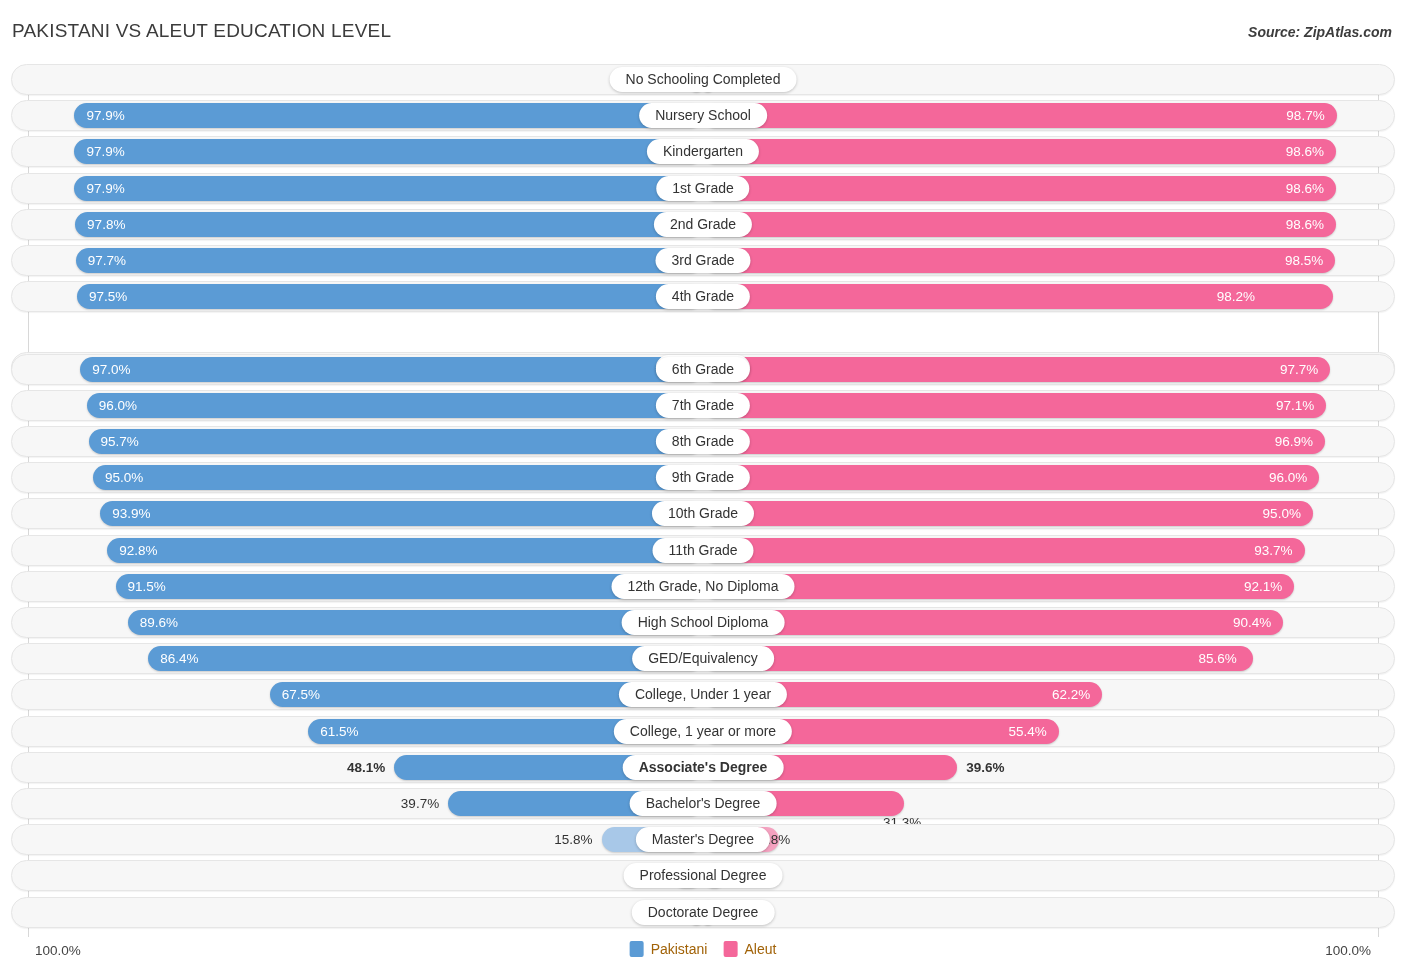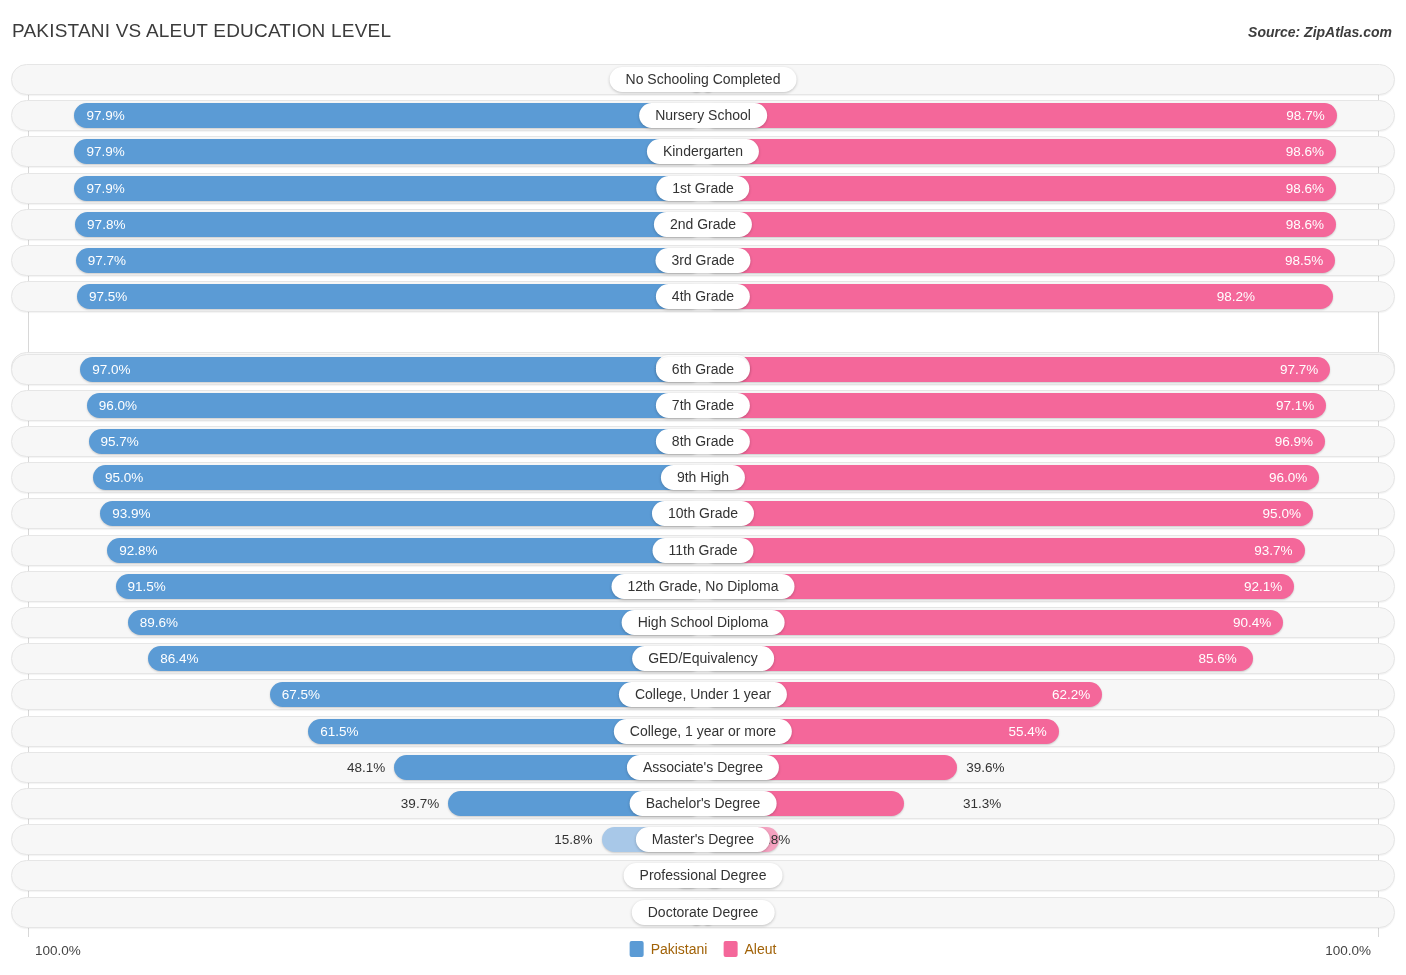--- a/index.html
+++ b/index.html
@@ -220,21 +220,21 @@
       <div class="label">8th Grade</div>
     </div>
     <div class="row" style="top: 400.2px;">
       <div class="track"></div>
       <div class="barwrap">
         <div class="bar left" style="width: 609.9px; background: rgb(91, 155, 213);"></div>
         <div class="val inL" style="left: 105.1px;">95.0%</div>
         <div class="bar right" style="width: 616.32px; background: rgb(244, 103, 154);"></div>
         <div class="val inR" style="left: 1261.32px; text-align: right; width: 46px;">96.0%</div>
       </div>
-      <div class="label">9th High</div>
+      <div class="label">9th Grade</div>
     </div>
     <div class="row" style="top: 436.4px;">
       <div class="track"></div>
       <div class="barwrap">
         <div class="bar left" style="width: 602.838px; background: rgb(91, 155, 213);"></div>
         <div class="val inL" style="left: 112.162px;">93.9%</div>
         <div class="bar right" style="width: 609.9px; background: rgb(244, 103, 154);"></div>
         <div class="val inR" style="left: 1254.9px; text-align: right; width: 46px;">95.0%</div>
       </div>
       <div class="label">10th Grade</div>
@@ -292,37 +292,37 @@
     <div class="row" style="top: 653.6px;">
       <div class="track"></div>
       <div class="barwrap">
         <div class="bar left" style="width: 394.83px; background: rgb(91, 155, 213);"></div>
         <div class="val inL" style="left: 320.17px;">61.5%</div>
         <div class="bar right" style="width: 355.668px; background: rgb(244, 103, 154);"></div>
         <div class="val inR" style="left: 1000.67px; text-align: right; width: 46px;">55.4%</div>
       </div>
       <div class="label">College, 1 year or more</div>
     </div>
-    <div class="row" style="top: 689.8px;">
+    <div class="row" style="top: 689.8px; font-weight: bold;">
       <div class="track"></div>
       <div class="barwrap">
         <div class="bar left" style="width: 308.802px; background: rgb(91, 155, 213);"></div>
         <div class="val outL" style="right: 1020.8px;">48.1%</div>
         <div class="bar right" style="width: 254.232px; background: rgb(244, 103, 154);"></div>
         <div class="val outR" style="left: 966.232px;">39.6%</div>
       </div>
       <div class="label">Associate's Degree</div>
     </div>
     <div class="row" style="top: 726px;">
       <div class="track"></div>
       <div class="barwrap">
         <div class="bar left" style="width: 254.874px; background: rgb(91, 155, 213);"></div>
         <div class="val outL" style="right: 966.874px;">39.7%</div>
         <div class="bar right" style="width: 200.946px; background: rgb(244, 103, 154);"></div>
-        <div class="val outR" style="left: 963px;">31.3%</div>
+        <div class="val outR" style="left: 883px; margin-top: 19px;">31.3%</div>
       </div>
       <div class="label">Bachelor's Degree</div>
     </div>
     <div class="row" style="top: 762.2px;">
       <div class="track"></div>
       <div class="barwrap">
         <div class="bar left" style="width: 101.436px; background: rgb(168, 200, 232);"></div>
         <div class="val outL" style="right: 813.436px;">15.8%</div>
         <div class="bar right" style="width: 75.756px; background: rgb(245, 162, 192);"></div>
         <div class="val outR" style="left: 753px;">11.8%</div>

